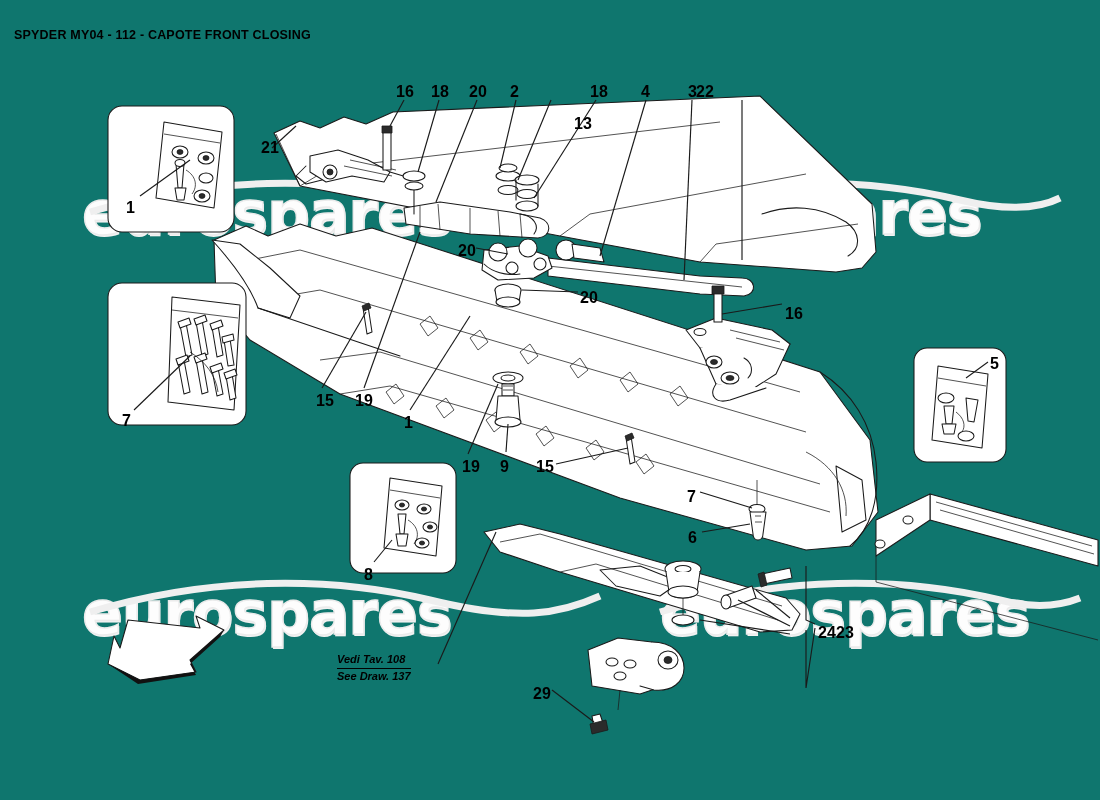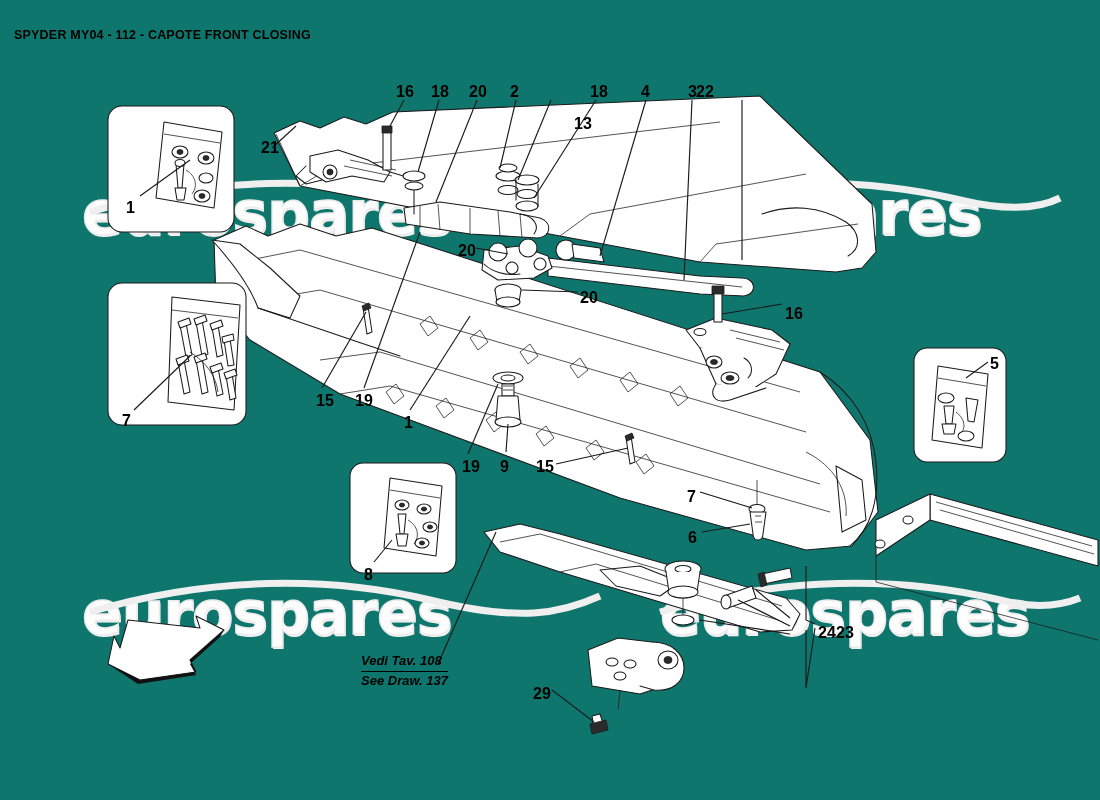--- a/index.html
+++ b/index.html
@@ -19,21 +19,21 @@
 
   
   #art{position:absolute;left:0;top:0;width:1100px;height:800px;}
 
   
   .lbl{position:absolute;font-family:"Liberation Sans",sans-serif;
        font-weight:bold;font-size:16px;line-height:1;color:#000;}
 
   
   .note{position:absolute;font-family:"Liberation Sans",sans-serif;
-        font-style:italic;font-weight:bold;font-size:13px;line-height:1.45;margin-left:24px;}
+        font-style:italic;font-weight:bold;font-size:11px;line-height:1.45;}
   .note .l1{display:block;border-bottom:1.6px solid #000;padding-right:4px;}
   .note .l2{display:block;}
 </style>
 </head>
 <body>
 
 <div id="page">
 
   <div class="title">SPYDER MY04 - 112 - CAPOTE FRONT CLOSING</div>
 

